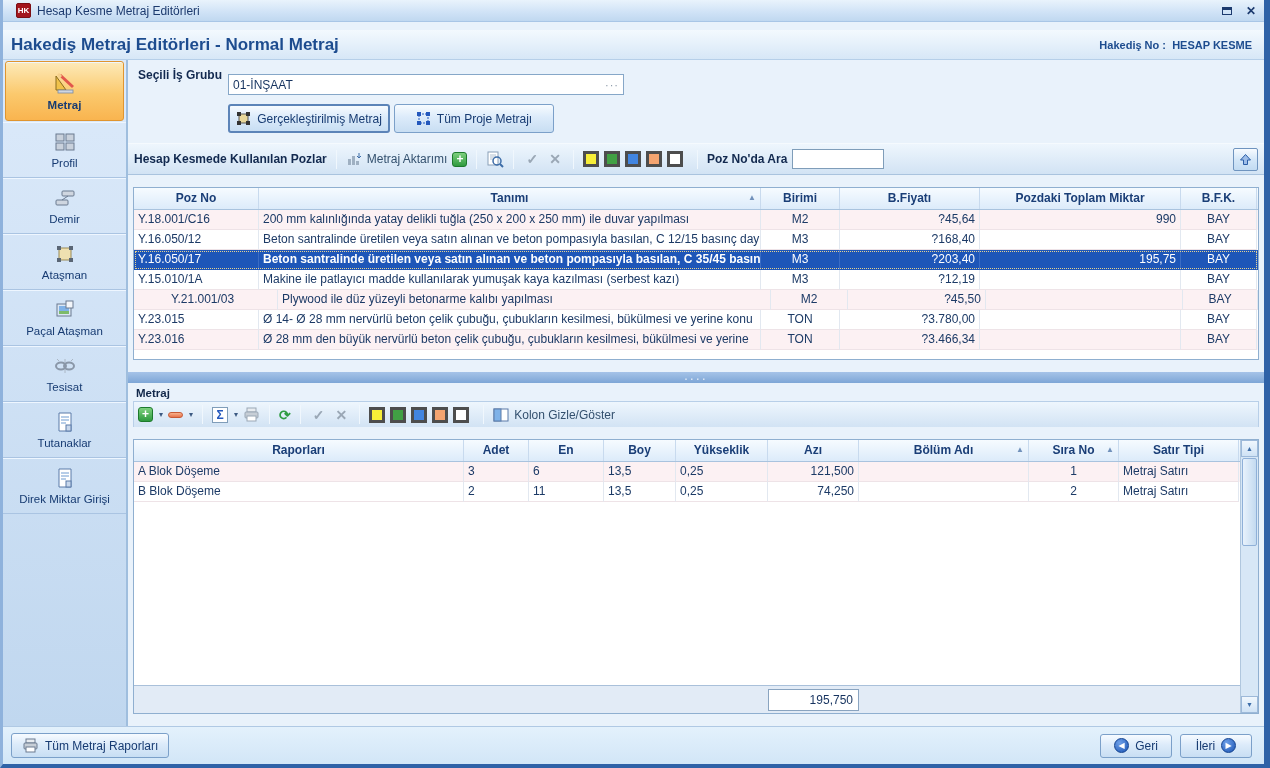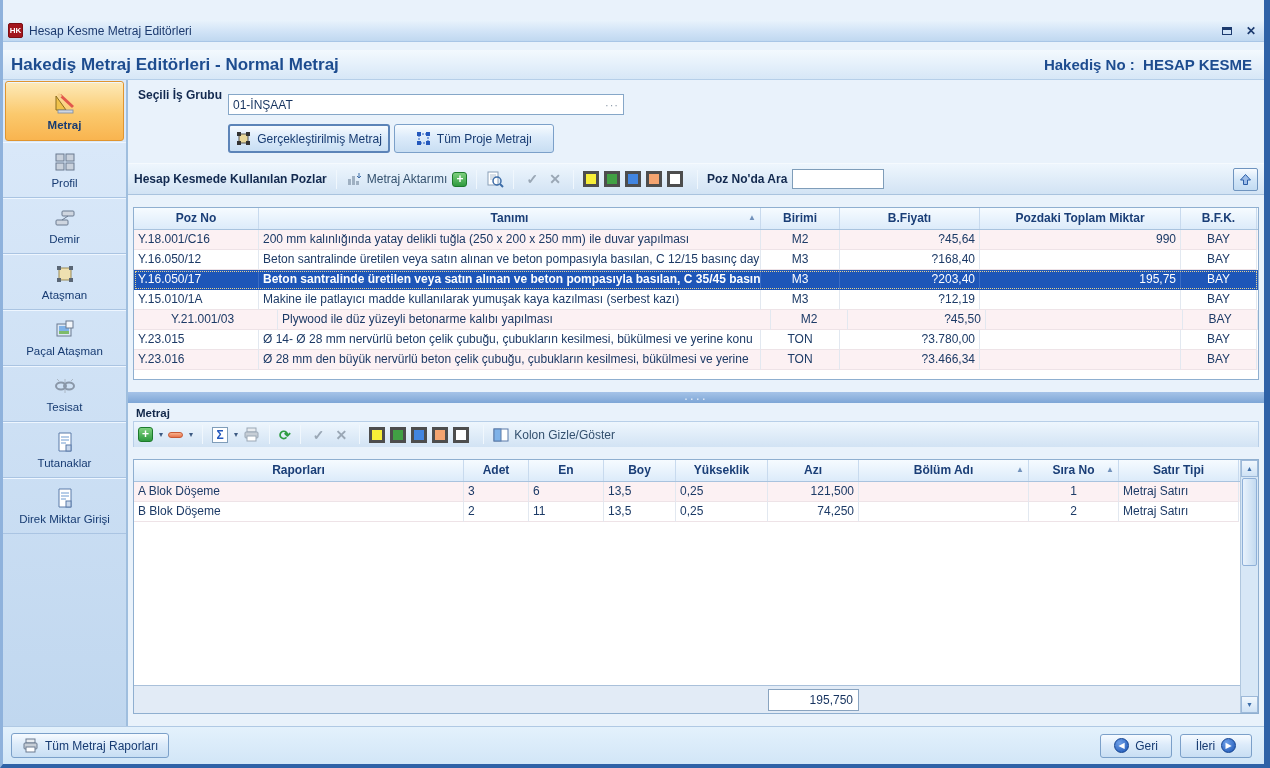--- a/index.html
+++ b/index.html
@@ -1,33 +1,33 @@
 <!DOCTYPE html>
 <html><head>
 <meta charset="utf-8">
 <style>
   html,body{margin:0;padding:0;width:1270px;height:768px;overflow:hidden;
     font-family:"Liberation Sans", sans-serif;font-size:12px;color:#16335f;}
   *{box-sizing:border-box;}
   .window{width:1270px;height:768px;display:flex;flex-direction:column;
     border-left:3px solid #8fb2dc;border-right:6px solid #2f62a7;border-bottom:4px solid #2f62a7;background:#e9f2fb;}
   
-  .titlebar{height:22px;flex:0 0 22px;display:flex;align-items:center;gap:6px;padding:0 8px 0 5px;
-    background:linear-gradient(#e9f3fc,#cfe2f6 60%,#c0d8f0);border-bottom:1px solid #a9c6e6;margin-top:20px;}
+  .titlebar{height:22px;flex:0 0 22px;display:flex;align-items:center;gap:6px;padding:0 8px 0 13px;
+    background:linear-gradient(#e9f3fc,#cfe2f6 60%,#c0d8f0);border-bottom:1px solid #a9c6e6;}
   .app-icon{width:15px;height:15px;background:#a3161d;color:#fff;font-size:8px;font-weight:bold;
     display:flex;align-items:center;justify-content:center;border-radius:2px;border:1px solid #7c0f14;}
   .tb-title{font-size:12px;color:#1c3a6e;flex:1;}
   .win-controls{display:flex;align-items:center;gap:14px;color:#1c3a6e;}
   .restore-box{width:10px;height:8px;border:1px solid #1c3a6e;border-top:3px solid #1c3a6e;display:inline-block;}
   .close-x{font-size:12px;font-weight:bold;line-height:10px;}
   
   .header{height:30px;flex:0 0 30px;display:flex;align-items:center;justify-content:space-between;
     padding:0 12px 0 8px;background:linear-gradient(#f3f9fe,#d7e7f7);border-bottom:1px solid #b6cfe9;margin-top:8px;}
   .page-title{font-size:17px;font-weight:bold;color:#1d4c8f;}
-  .hakedis{font-size:15px;font-weight:bold;color:#1d4c8f;}
+  .hakedis{font-size:11px;font-weight:bold;color:#1d4c8f;}
   
   .bodyrow{flex:1;display:flex;min-height:0;}
   .sidebar{flex:0 0 125px;background:linear-gradient(180deg,#dceafa,#c0d7ef);border-right:2px solid #9fbede;
     display:flex;flex-direction:column;}
   .side-item{height:56px;display:flex;flex-direction:column;align-items:center;justify-content:center;gap:3px;
     border-bottom:1px solid #aac4e2;box-shadow:inset 0 1px 0 #eef6ff;cursor:default;}
   .side-item .slabel{font-size:11.5px;color:#173b72;white-space:nowrap;}
   .side-item.selected{background:linear-gradient(#fdeab9,#fbc96d 55%,#f9b44f);
     border:1px solid #e0952f;border-radius:3px;margin:1px 2px;height:60px;}
   .side-item.selected .slabel{font-weight:bold;}

